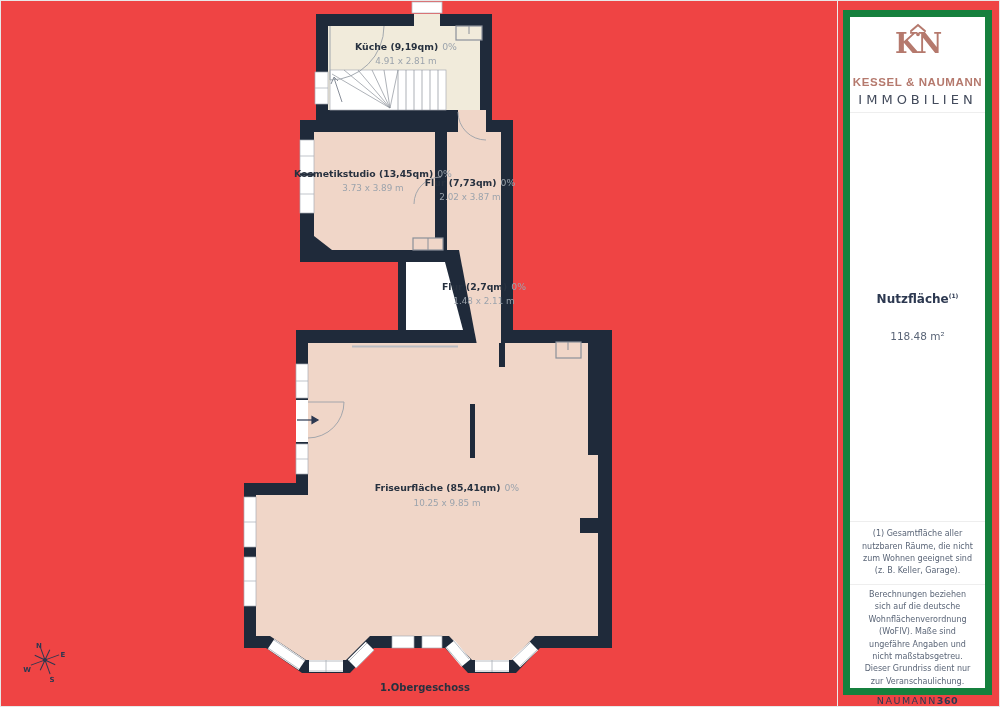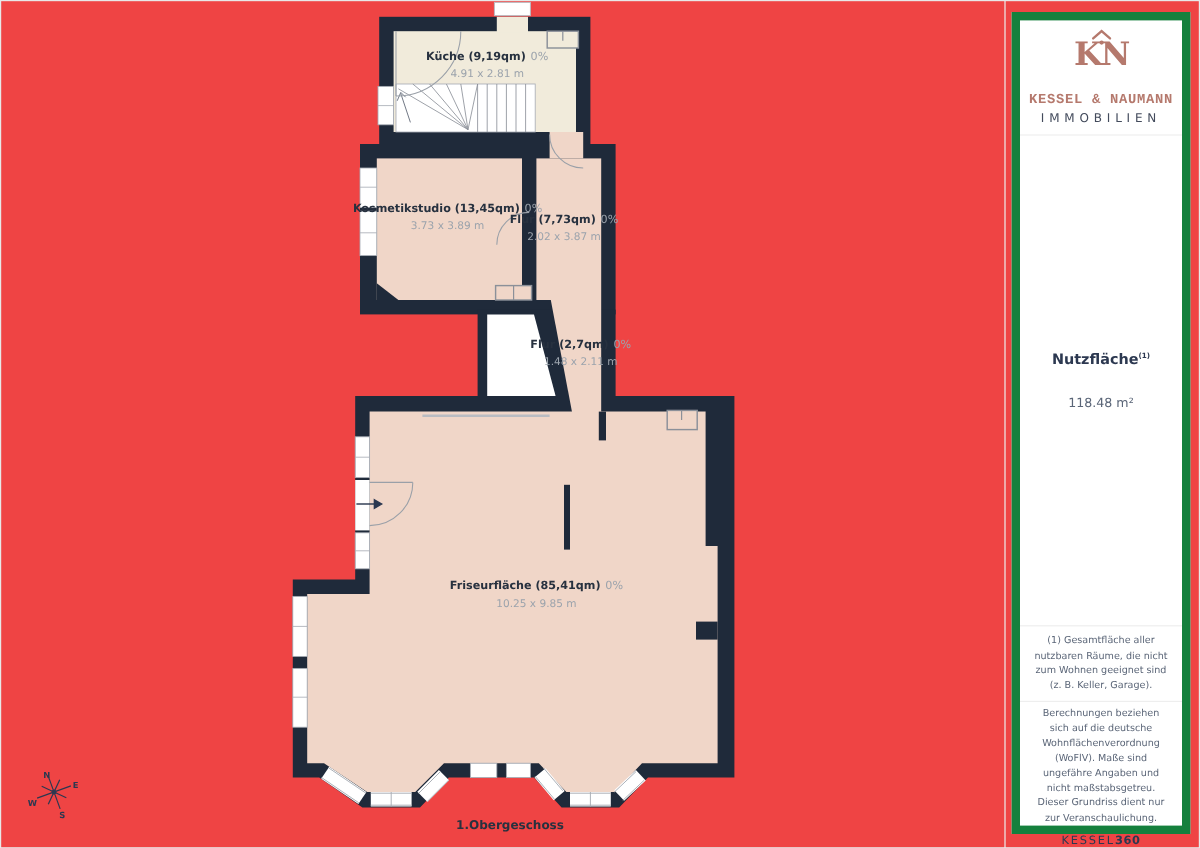--- a/index.html
+++ b/index.html
@@ -6,23 +6,23 @@
   #stage{position:relative;width:1000px;height:707px;background:#ef4444;overflow:hidden;
          font-family:"DejaVu Sans","Liberation Sans",sans-serif;}
   #frame{position:absolute;inset:0;border:1px solid #e8e8e8;pointer-events:none;}
   #plan-svg{position:absolute;left:0;top:0;}
   #side-sep{position:absolute;left:837px;top:0;width:1px;height:707px;background:#ececec;}
   .sidebar{position:absolute;left:843px;top:10px;width:149px;height:685px;
            border:7px solid #15803d;background:#fff;display:flex;flex-direction:column;box-sizing:border-box;}
   .logo-box{height:95px;border-bottom:1px solid #eeeeee;display:flex;flex-direction:column;
             align-items:center;justify-content:center;gap:1px;}
   .monogram-svg{display:block;}
-  .company{font-family:Liberation Mono, monospace;font-weight:bold;font-size:11.5px;
+  .company{font-family:Liberation Sans, sans-serif;font-weight:bold;font-size:11.5px;
            letter-spacing:0.6px;color:#b5796d;margin-top:16px;white-space:nowrap;}
-  .division{font-size:10px;letter-spacing:4px;color:#434b5c;margin-top:3px;white-space:nowrap;}
+  .division{font-size:13px;letter-spacing:4px;color:#434b5c;margin-top:3px;white-space:nowrap;}
   .main-box{flex:1;display:flex;flex-direction:column;align-items:center;justify-content:center;}
   .area-label{font-size:12px;font-weight:bold;color:#2c3850;}
   .area-label sup{font-size:6px;}
   .area-value{font-size:10.5px;color:#5a6577;margin-top:24px;}
   .footnote-box{height:63px;border-top:1px solid #eeeeee;box-sizing:border-box;
                 display:flex;align-items:center;justify-content:center;padding:20px 12px;}
   .footnote-box div{font-size:8px;line-height:1.55;color:#5a6577;text-align:center;}
   .disclaimer-box{height:104px;border-top:1px solid #eeeeee;box-sizing:border-box;
                   display:flex;flex-direction:column;align-items:center;justify-content:space-between;
                   padding:4px 10px 6px;}
@@ -239,18 +239,18 @@
       <div class="area-label"><span>Nutzfläche</span><sup>(1)</sup></div>
       <div class="area-value">118.48 m²</div>
     </div>
 
     <div class="footnote-box">
       <div>(1) Gesamtfläche aller nutzbaren Räume, die nicht zum Wohnen geeignet sind (z. B. Keller, Garage).</div>
     </div>
 
     <div class="disclaimer-box">
       <div class="disc-text">Berechnungen beziehen sich auf die deutsche Wohnflächenverordnung (WoFlV). Maße sind ungefähre Angaben und nicht maßstabsgetreu. Dieser Grundriss dient nur zur Veranschaulichung.</div>
-      <div class="tool-brand"><span>KESSEL</span><b>360</b></div>
+      <div class="tool-brand"><span>NAUMANN</span><b>360</b></div>
     </div>
   </div>
 
   <div id="frame"></div>
 </div>
 
 </body></html>

